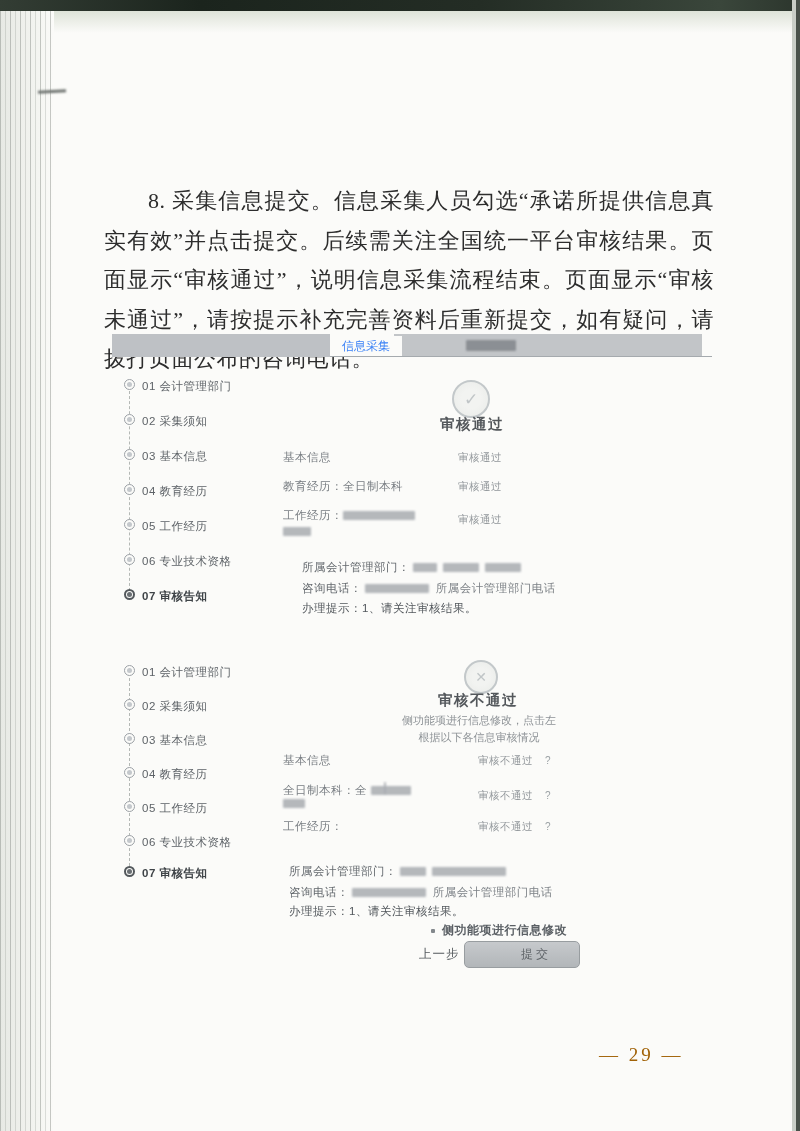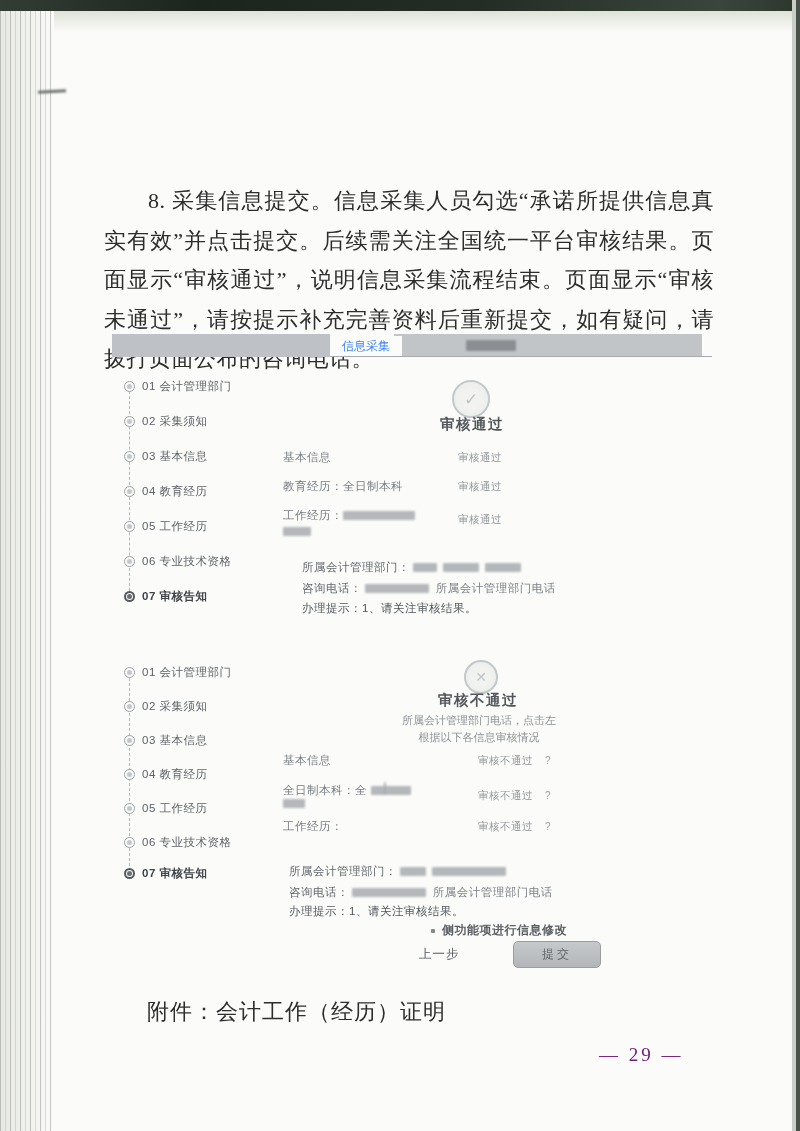--- a/index.html
+++ b/index.html
@@ -21,37 +21,37 @@
   .smudge{position:absolute;left:38px;top:90px;width:28px;height:3px;background:#6e7370;
     filter:blur(1.2px);transform:rotate(-3deg);}
 
   
   .para{position:absolute;left:104px;top:181px;width:610px;
     font-family:"Liberation Serif",serif;font-size:22px;line-height:39.5px;color:#2d2d2d;
     text-align:justify;text-indent:44px;letter-spacing:.5px;}
   .attach{position:absolute;left:147px;top:997px;
     font-family:"Liberation Serif",serif;font-size:22px;color:#2d2d2d;letter-spacing:1px;}
   .pagenum{position:absolute;left:599px;top:1044px;
-    font-family:"Liberation Serif",serif;font-size:19px;color:#701a75;letter-spacing:3px;}
+    font-family:"Liberation Serif",serif;font-size:19px;color:#a16207;letter-spacing:3px;}
 
   
   .shot{position:absolute;left:0;top:0;width:800px;height:1131px;filter:blur(0.35px);}
   .nav-left{position:absolute;left:112px;top:334px;width:218px;height:23px;background:#bec1c5;}
   .nav-right{position:absolute;left:394px;top:334px;width:308px;height:23px;background:#c2c5c8;}
   .nav-underline{position:absolute;left:330px;top:356px;width:382px;height:1px;background:#a5aaae;}
   .tab-active{position:absolute;left:330px;top:336px;width:72px;height:20px;
     font-size:12px;color:#3b82f6;text-align:center;line-height:20px;background:#fbfbf9;}
   .nav-right .bb{position:absolute;left:72px;top:6px;width:50px;height:11px;background:#82868b;}
 
   .bb{display:inline-block;height:9px;background:#a8acb1;border-radius:1px;
     filter:blur(1.3px);vertical-align:middle;opacity:.85;}
 
   
   .vline{position:absolute;width:0;border-left:1px dashed #b4b8b5;}
-  .step{position:absolute;display:flex;align-items:center;gap:7px;}
+  .step{position:absolute;display:flex;gap:7px;}
   .step-ico{width:11px;height:11px;border-radius:50%;border:1px solid #9ba0a5;background:#fbfbf9;
     box-sizing:border-box;position:relative;flex:0 0 auto;}
   .step-ico::after{content:"";position:absolute;left:2px;top:2px;width:5px;height:5px;
     border-radius:50%;background:#c4c8cc;}
   .step.active .step-ico{border:2px solid #53585c;}
   .step.active .step-ico::after{left:1px;top:1px;background:#6a6f73;}
   .step-txt{font-size:11.5px;color:#5d6267;white-space:nowrap;letter-spacing:.5px;}
   .step.active .step-txt{color:#3f4448;font-weight:bold;}
   .blurry{filter:blur(.7px);}
 
@@ -81,21 +81,20 @@
 <div class="scan">
 
   <div class="edge-top"></div>
   <div class="edge-band"></div>
   <div class="edge-left"></div>
   <div class="edge-right2"></div>
   <div class="edge-right"></div>
   <div class="smudge"></div>
 
   <div class="para">8. 采集信息提交。信息采集人员勾选“承诺所提供信息真实有效”并点击提交。后续需关注全国统一平台审核结果。页面显示“审核通过”，说明信息采集流程结束。页面显示“审核未通过”，请按提示补充完善资料后重新提交，如有疑问，请拨打页面公布的咨询电话。</div>
-  <div class="attach">附件：会计工作（经历）证明</div>
   <div class="pagenum">— 29 —</div>
 
   <div class="shot">
 
     <div class="nav-left"></div>
     <div class="nav-right">
       <span class="bb"></span>
     </div>
     <div class="nav-underline"></div>
     <div class="tab-active">信息采集</div>
@@ -183,21 +182,21 @@
       <span class="step-txt"><span>06</span> <span>专业技术资格</span></span>
     </div>
     <div class="step active" style="left:124px;top:866px;">
       <span class="step-ico"></span>
       <span class="step-txt"><span>07</span> <span>审核告知</span></span>
     </div>
 
     <div class="seal" style="left:464px;top:660px;width:30px;height:30px;font-size:14px;">✕</div>
     <div class="ptitle" style="left:413px;top:691px;">审核不通过</div>
     <div class="psub" style="left:389px;top:712px;">
-      <span>所属会计管理部门电话，点击左</span><br>
+      <span>侧功能项进行信息修改，点击左</span><br>
       <span>根据以下各信息审核情况</span>
     </div>
 
     <div class="rlabel" style="left:283px;top:753px;">基本信息</div>
     <div class="rstatus" style="left:478px;top:754px;">
       <span>审核不通过</span><span class="qmark">?</span>
     </div>
 
     <div class="rlabel" style="left:283px;top:783px;">
       <span>全日制本科：全</span><span class="bb" style="width:40px;margin-left:4px;"></span>
@@ -220,16 +219,16 @@
     </div>
     <div class="dline" style="left:289px;top:885px;">
       <span>咨询电话：</span><span class="bb" style="width:74px;"></span> <span style="color:#7d8287;">所属会计管理部门电话</span>
     </div>
     <div class="dline" style="left:289px;top:904px;color:#53585d;">办理提示：1、请关注审核结果。</div>
 
     <div class="chk" style="left:431px;top:929px;"></div>
     <div class="promise" style="left:442px;top:922px;">侧功能项进行信息修改</div>
 
     <div class="prev-btn" style="left:419px;top:946px;">上一步</div>
-    <div class="submit-btn" style="left:513px;top:941px;">提交</div>
+    <div class="submit-btn" style="left:464px;top:941px;padding-left:28px;">提交</div>
   </div>
 
 </div>
 
 </body></html>

